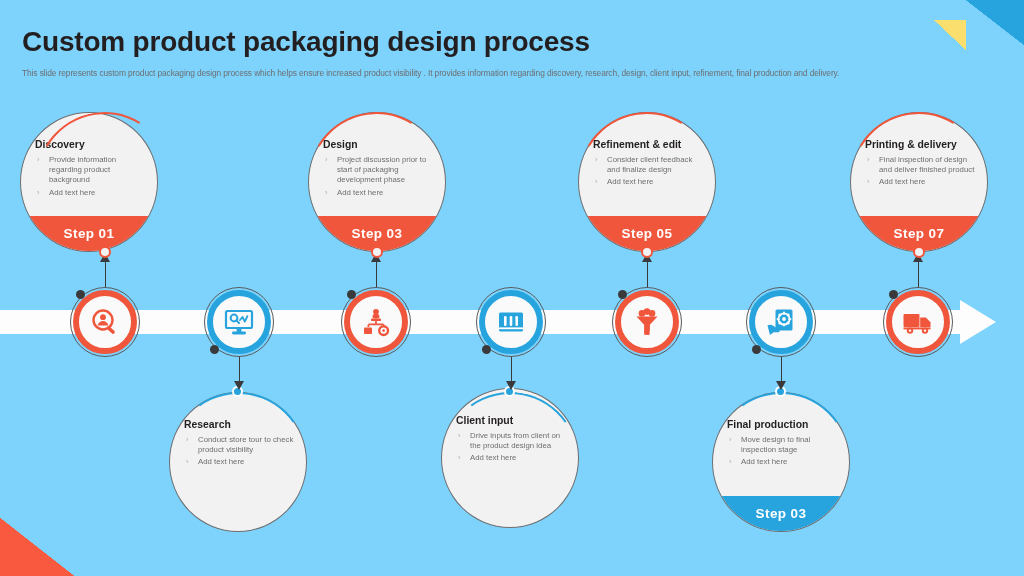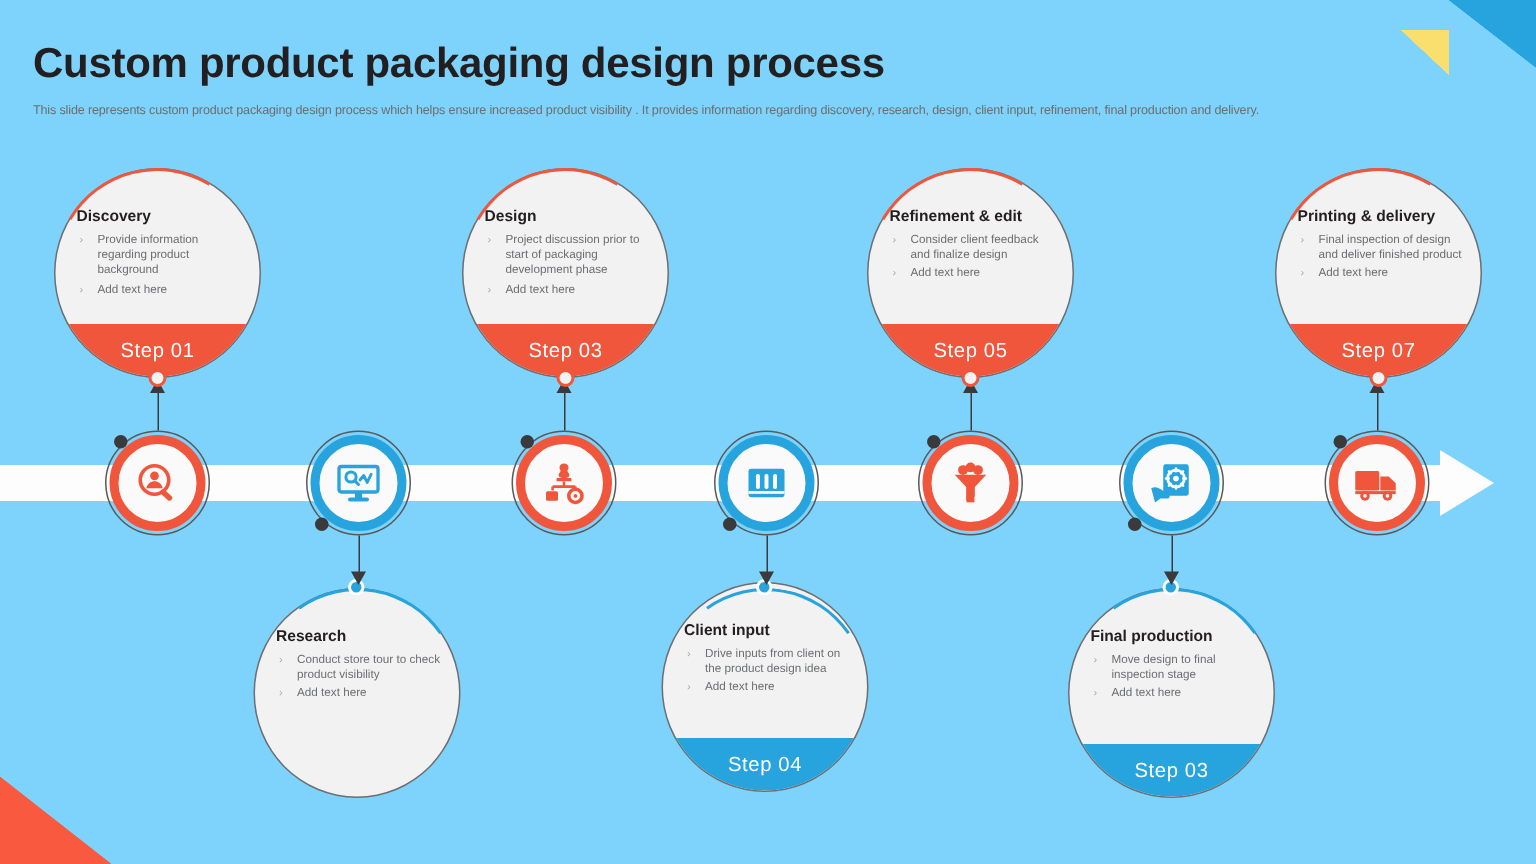--- a/index.html
+++ b/index.html
@@ -94,21 +94,21 @@
     position:absolute;width:138px;height:140px;
     border-radius:50% / 50%;
     border:1.1px solid #6d6e71;
     background:#f2f2f2;
     overflow:hidden;
     box-sizing:border-box;
   }
   .card .band{
     position:absolute;left:0;right:0;height:35px;
     display:flex;align-items:center;justify-content:center;
-    color:#ffffff;font-size:13.5px;font-weight:normal;letter-spacing:0.4px;
+    color:#ffffff;font-size:13.5px;font-weight:bold;letter-spacing:0.4px;
   }
   .card.top .band{bottom:0;background:var(--c);}
   .card.bottom .band{top:auto;bottom:0;background:var(--c);}
   .card .body{
     position:absolute;left:14px;right:10px;top:26px;
   }
   .card .h{
     font-size:10.4px;font-weight:bold;color:#231f20;margin-bottom:5px;
   }
   .card ul{margin:0;padding:0;list-style:none;}
@@ -286,21 +286,21 @@
          <rect x="1.5" y="21.4" width="27" height="2" fill="#f0563c"></rect>
          <circle cx="8" cy="24.6" r="3.2" fill="#f0563c"></circle>
          <circle cx="8" cy="24.6" r="1.2" fill="#fafafa"></circle>
          <circle cx="23" cy="24.6" r="3.2" fill="#f0563c"></circle>
          <circle cx="23" cy="24.6" r="1.2" fill="#fafafa"></circle>
        </svg>
         </div>
       </div>
     </div>
   <div id="cards">
-      <div class="card top" style="left: 36px; top: 112px; --c: #f0563c;">
+      <div class="card top" style="left: 20px; top: 112px; --c: #f0563c;">
         <div class="body">
        <div class="h">Discovery</div>
        <ul>
             <li>
        <span class="chev">›</span>
        <span>Provide information regarding product background</span>
      </li>
             <li>
        <span class="chev">›</span>
        <span>Add text here</span>
@@ -353,21 +353,20 @@
             <li>
        <span class="chev">›</span>
        <span>Drive inputs from client on the product design idea</span>
      </li>
             <li>
        <span class="chev">›</span>
        <span>Add text here</span>
      </li>
           </ul>
      </div>
-     <div class="band">Step 04</div>
       </div>
       <div class="arc" style="left: 441px; top: 392px; border-top-color: rgb(39, 163, 221); transform: rotate(10deg);"></div>
       <div class="card-dot" style="left: 504px; top: 386px;"></div>
       <div class="card top" style="left: 578px; top: 112px; --c: #f0563c;">
         <div class="body">
        <div class="h">Refinement &amp; edit</div>
        <ul>
             <li>
        <span class="chev">›</span>
        <span>Consider client feedback and finalize design</span>

